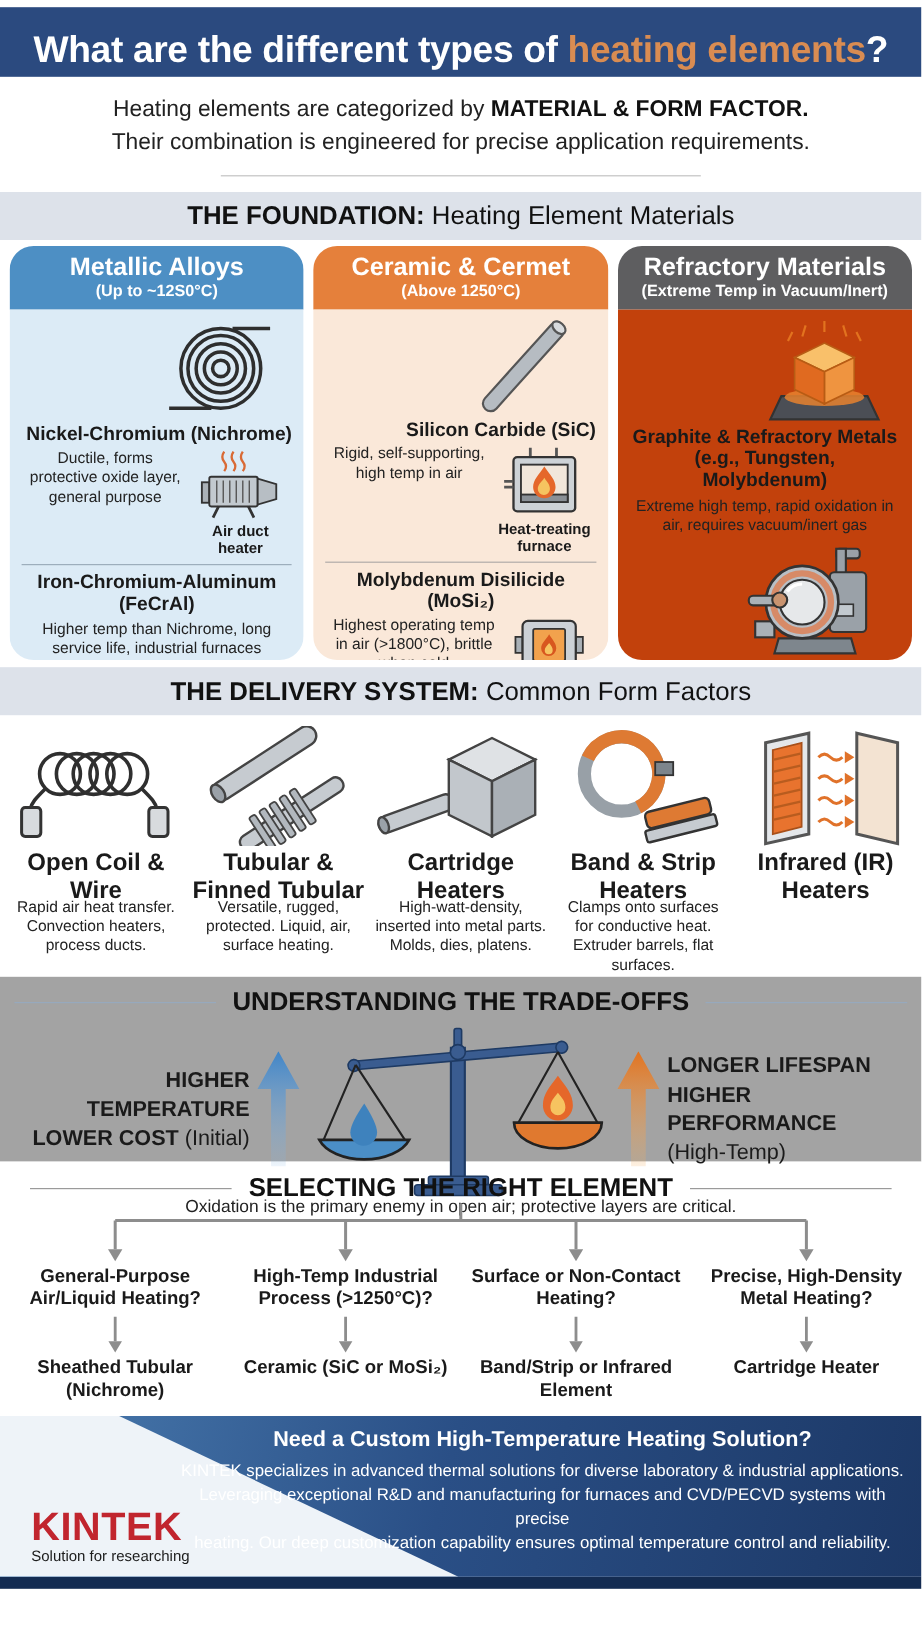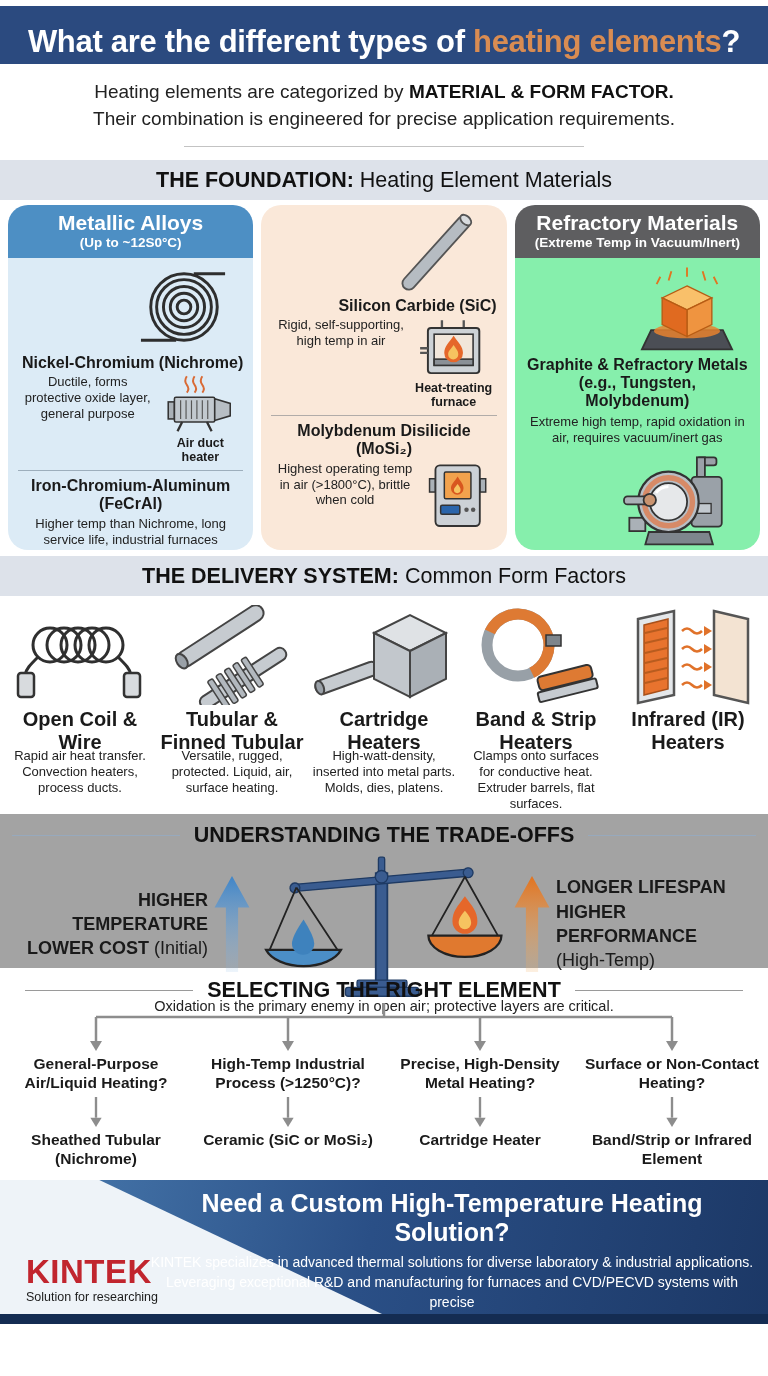--- a/index.html
+++ b/index.html
@@ -28,21 +28,21 @@
   .foundation { height:356px; display:flex; gap:8px; padding:5px 8px 6px; }
   .col { flex:1; border-radius:20px; overflow:hidden; display:flex; flex-direction:column; }
   .col-head { text-align:center; padding:6px 4px 7px; color:#fff; }
   .col-head .ct { font-size:21px; font-weight:bold; line-height:1.12; }
   .col-head .cs { font-size:13.5px; font-weight:bold; line-height:1.2; }
   .col1 .col-head { background:#4d8fc4; }
   .col2 .col-head { background:#e5803b; }
   .col3 .col-head { background:#5e5e60; }
   .col1 .col-body { background:#dcebf6; }
   .col2 .col-body { background:#fae8d9; }
-  .col3 .col-body { background:#86efac; }
+  .col3 .col-body { background:#c2410c; }
   .col-body { flex:1; padding:4px 10px 6px; display:flex; flex-direction:column; align-items:flex-end; }
   .big-icon { display:flex; align-items:center; justify-content:center; }
   .mat-name { font-size:16px; font-weight:bold; text-align:center; line-height:1.15; margin-top:2px; }
   .mat-row { display:flex; width:100%; align-items:flex-start; margin-top:2px; }
   .mat-desc { font-size:13px; line-height:1.22; text-align:center; color:#222; flex:1; }
   .mini-ic { width:86px; display:flex; flex-direction:column; align-items:center; flex:0 0 auto; }
   .mini-cap { font-size:12.5px; font-weight:bold; text-align:center; line-height:1.1; margin-top:1px; }
   .col-div { width:100%; height:1px; background:rgba(40,60,80,.35); margin:5px 0 4px; }
 
   
@@ -74,21 +74,21 @@
   .a { font-size:15.5px; font-weight:bold; text-align:center; line-height:1.2; padding:0 8px; margin-top:2px; }
 
   
   .footer { height:134px; position:relative; background:linear-gradient(103deg,#4a7cb0 0%, #2a4f86 48%, #1c3866 100%); overflow:hidden; }
   .wedge { position:absolute; left:0; top:0; width:382px; height:100%; background:#eef3f8;
            clip-path:polygon(0 0, 26% 0, 100% 100%, 0 100%); }
   .logo-box { position:absolute; left:26px; bottom:10px; }
   .logo { font-size:33px; font-weight:bold; color:#c1252e; letter-spacing:0.5px; line-height:1; }
   .tagline { font-size:12.5px; color:#1c1c1c; margin-top:2px; }
   .f-content { position:relative; padding:9px 14px 0 150px; text-align:center; color:#fff; }
-  .f-title { font-size:25px; font-weight:bold; margin-bottom:5px; }
+  .f-title { font-size:18px; font-weight:bold; margin-bottom:5px; }
   .f-line { font-size:14px; line-height:1.44; }
   .strip { height:10px; background:#142c52; }
 
   svg { display:block; }
 </style>
 </head>
 <body>
 
 <div class="page">
 
@@ -157,20 +157,24 @@
             <div class="mini-cap">Air duct heater</div>
           </div>
         </div>
         <div class="col-div"></div>
         <div class="mat-name">Iron-Chromium-Aluminum (FeCrAl)</div>
         <div class="mat-desc" style="margin-top:3px">Higher temp than Nichrome, long service life, industrial furnaces</div>
       </div>
     </div>
 
     <div class="col col2">
+      <div class="col-head">
+        <div class="ct">Ceramic &amp; Cermet</div>
+        <div class="cs">(Above 1250°C)</div>
+      </div>
       <div class="col-body">
         <div class="big-icon">
           <svg width="120" height="86" viewBox="0 0 130 94">
             <g transform="rotate(-48 65 47)">
               <rect x="12" y="40" width="104" height="14" rx="7" fill="#b6bcc2" stroke="#555" stroke-width="2"></rect>
               <ellipse cx="112" cy="47" rx="4.5" ry="7" fill="#d8dbde" stroke="#555" stroke-width="2"></ellipse>
             </g>
           </svg>
         </div>
         <div class="mat-name">Silicon Carbide (SiC)</div>
@@ -477,39 +481,39 @@
         <div class="q">High-Temp Industrial Process (&gt;1250°C)?</div>
         <span>
           <svg width="14" height="32" viewBox="0 0 14 34">
               <path d="M7 0 V22" stroke="#8d8d8d" stroke-width="2.5"></path>
               <polygon points="1,22 13,22 7,32" fill="#8d8d8d"></polygon>
             </svg>
         </span>
         <div class="a">Ceramic (SiC or MoSi₂)</div>
       </div>
       <div class="branch">
+        <div class="q">Surface or Non-Contact Heating?</div>
+        <span>
+          <svg width="14" height="32" viewBox="0 0 14 34">
+              <path d="M7 0 V22" stroke="#8d8d8d" stroke-width="2.5"></path>
+              <polygon points="1,22 13,22 7,32" fill="#8d8d8d"></polygon>
+            </svg>
+        </span>
+        <div class="a">Band/Strip or Infrared Element</div>
+      </div>
+      <div class="branch">
         <div class="q">Precise, High-Density Metal Heating?</div>
         <span>
           <svg width="14" height="32" viewBox="0 0 14 34">
               <path d="M7 0 V22" stroke="#8d8d8d" stroke-width="2.5"></path>
               <polygon points="1,22 13,22 7,32" fill="#8d8d8d"></polygon>
             </svg>
         </span>
         <div class="a">Cartridge Heater</div>
       </div>
-      <div class="branch">
-        <div class="q">Surface or Non-Contact Heating?</div>
-        <span>
-          <svg width="14" height="32" viewBox="0 0 14 34">
-              <path d="M7 0 V22" stroke="#8d8d8d" stroke-width="2.5"></path>
-              <polygon points="1,22 13,22 7,32" fill="#8d8d8d"></polygon>
-            </svg>
-        </span>
-        <div class="a">Band/Strip or Infrared Element</div>
-      </div>
     </div>
   </div>
 
   <div class="footer">
     <div class="wedge"></div>
     <div class="f-content">
       <div class="f-title">Need a Custom High-Temperature Heating Solution?</div>
       <div class="f-line">KINTEK specializes in advanced thermal solutions for diverse laboratory &amp; industrial applications.</div>
       <div class="f-line">Leveraging exceptional R&amp;D and manufacturing for furnaces and CVD/PECVD systems with precise</div>
       <div class="f-line">heating. Our deep customization capability ensures optimal temperature control and reliability.</div>

